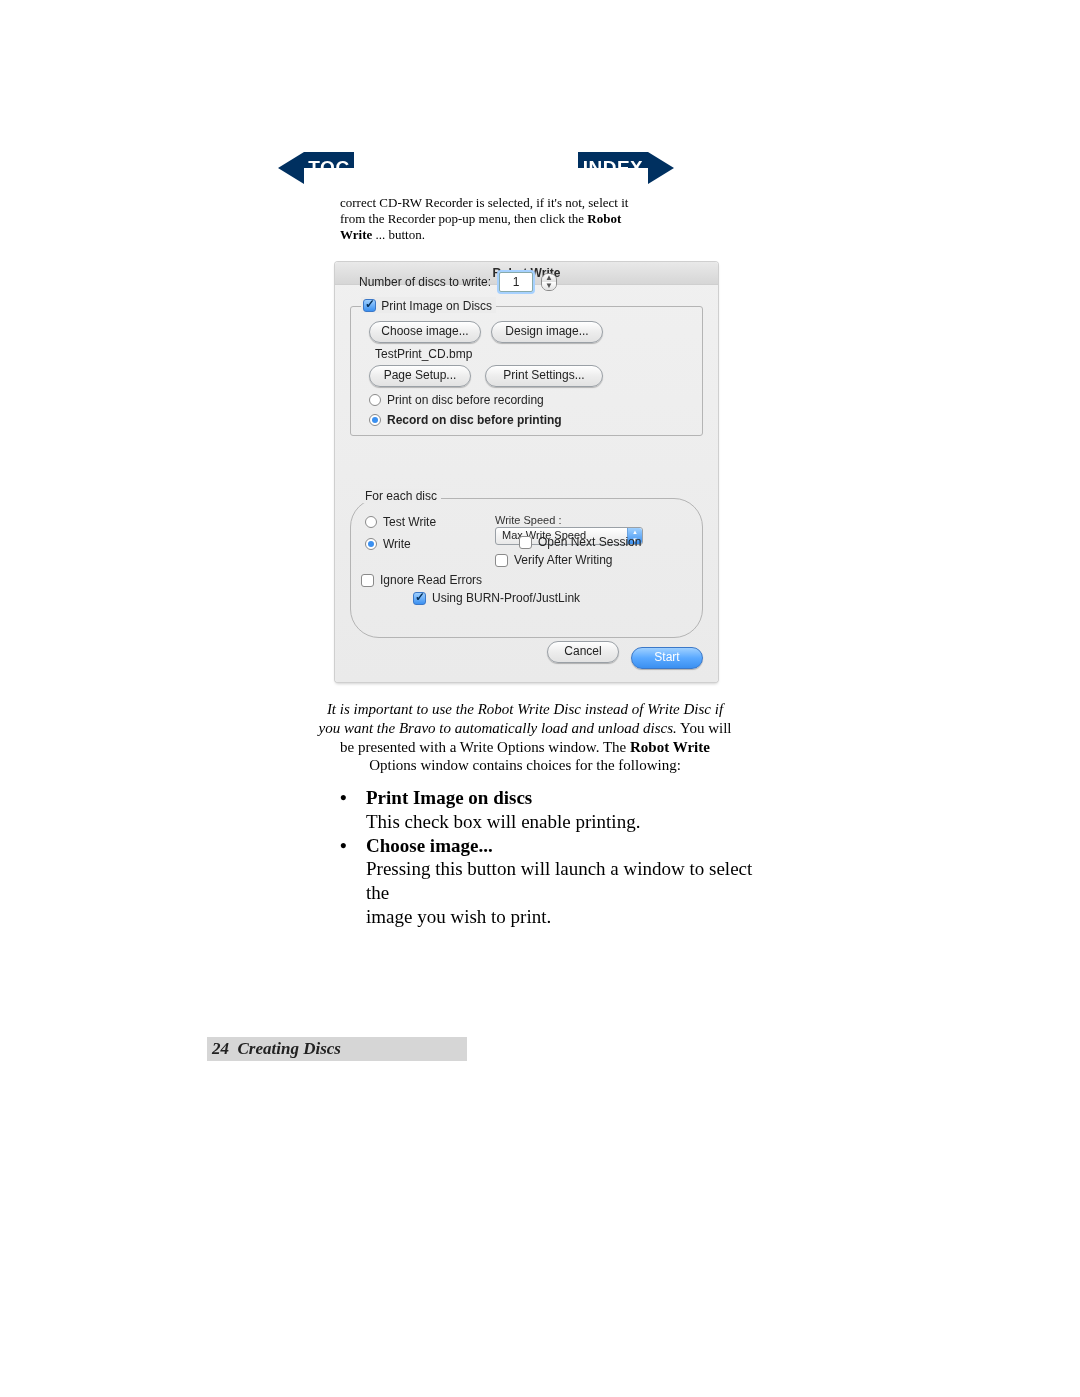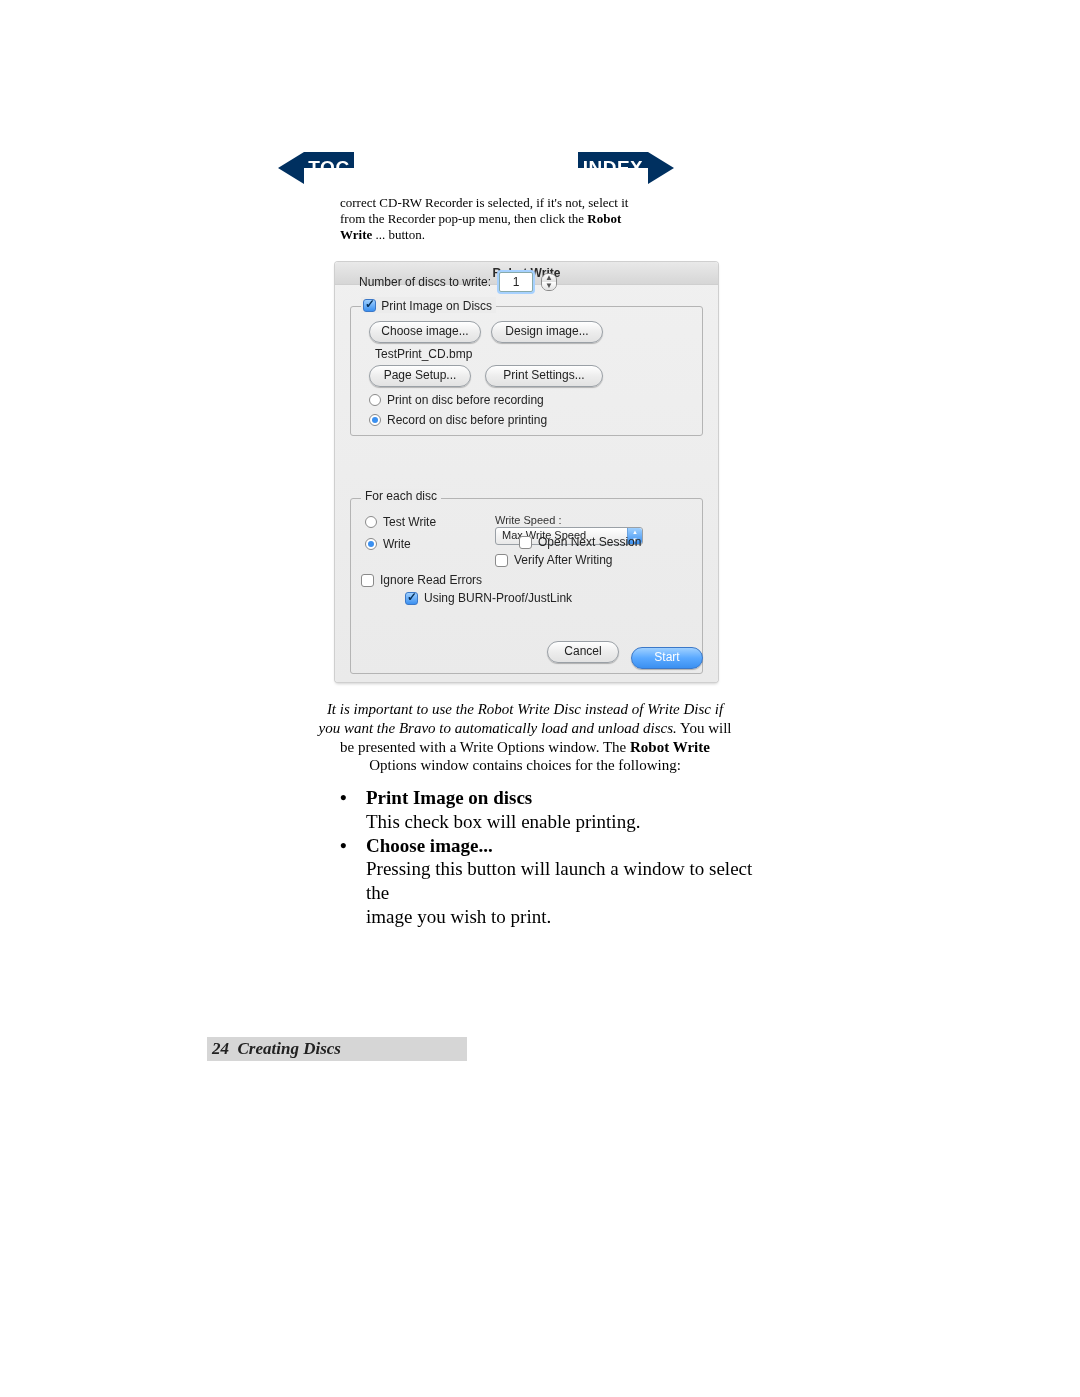--- a/index.html
+++ b/index.html
@@ -110,21 +110,21 @@
   .grouplabel {
     position: absolute;
     top: -10px; left: 10px;
     background: #ececec;
     padding: 0 4px;
     font-size: 12px;
   }
 
   .g1 { left: 15px; top: 44px; width: 353px; height: 130px; }
   .g2 { left: 15px; top: 182px; width: 353px; height: 36px; border: none; }
-  .g3 { left: 15px; top: 236px; width: 353px; height: 176px; }
+  .g3 { left: 15px; top: 236px; width: 353px; height: 140px; border-radius: 29px; }
 
   .aqua-btn {
     position: absolute;
     height: 20px;
     border: 1px solid #9aa0a6;
     border-radius: 12px;
     background: linear-gradient(#ffffff, #ededed 50%, #e2e2e2);
     text-align: center;
     line-height: 18px;
     font-size: 12px;
@@ -319,21 +319,21 @@
       <div class="aqua-btn" style="left:18px; top:14px; width:110px;">Choose image...</div>
       <div class="aqua-btn" style="left:140px; top:14px; width:110px;">Design image...</div>
       <div class="filelabel" style="left:24px; top:40px;">TestPrint_CD.bmp</div>
       <div class="aqua-btn" style="left:18px; top:58px; width:100px;">Page Setup...</div>
       <div class="aqua-btn" style="left:134px; top:58px; width:116px;">Print Settings...</div>
 
       <div class="radio" style="left:18px; top:86px;">
         <div class="dot"></div>
         <span>Print on disc before recording</span>
       </div>
-      <div class="radio sel" style="left:18px; top:106px;">
+      <div class="radio sel" style="left:18px; top:106px;font-weight:bold;">
         <div class="dot"></div>
         <span>Record on disc before printing</span>
       </div>
     </div>
 
     <div class="g2">
       <div class="numfield" style="left:24px; top:10px;">
         <span>Number of discs to write:</span>
         <span class="input">1</span>
         <div class="stepper">
@@ -370,21 +370,21 @@
       </div>
       <div class="cb" style="left:144px; top:54px;">
         <span class="box"></span>
         <span>Verify After Writing</span>
       </div>
 
       <div class="cb" style="left:10px; top:74px;">
         <span class="box"></span>
         <span>Ignore Read Errors</span>
       </div>
-      <div class="cb sel" style="left:10px; top:92px;padding-left:44px;">
+      <div class="cb sel" style="left:18px; top:92px;padding-left:44px;">
         <span class="box"></span>
         <span>Using BURN-Proof/JustLink</span>
       </div>
     </div>
 
     <div class="aqua-btn" style="left:212px; top:379px; width:70px;">Cancel</div>
     <div class="aqua-btn blue" style="left:296px; top:385px; width:70px;">Start</div>
   </div>
 
   <div class="para2">

